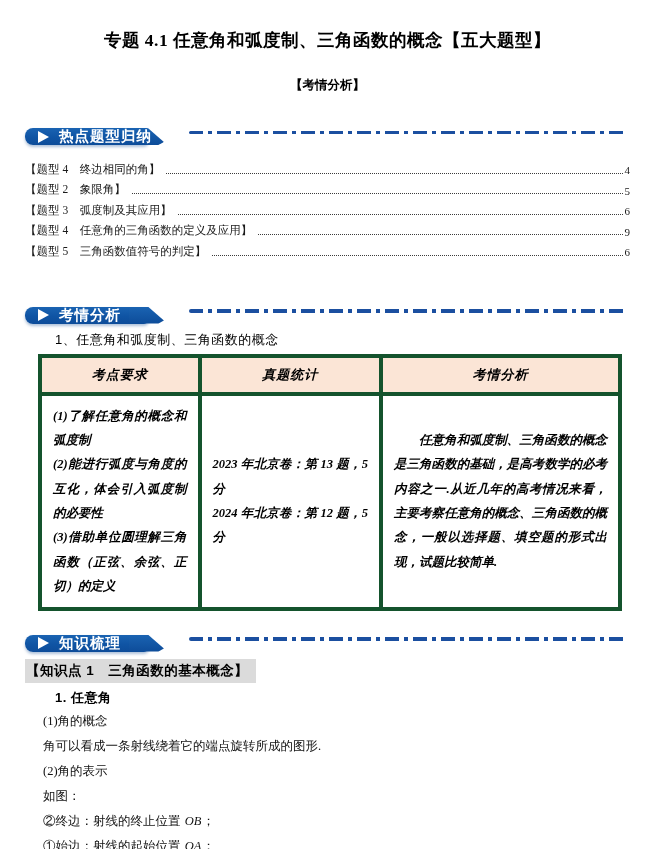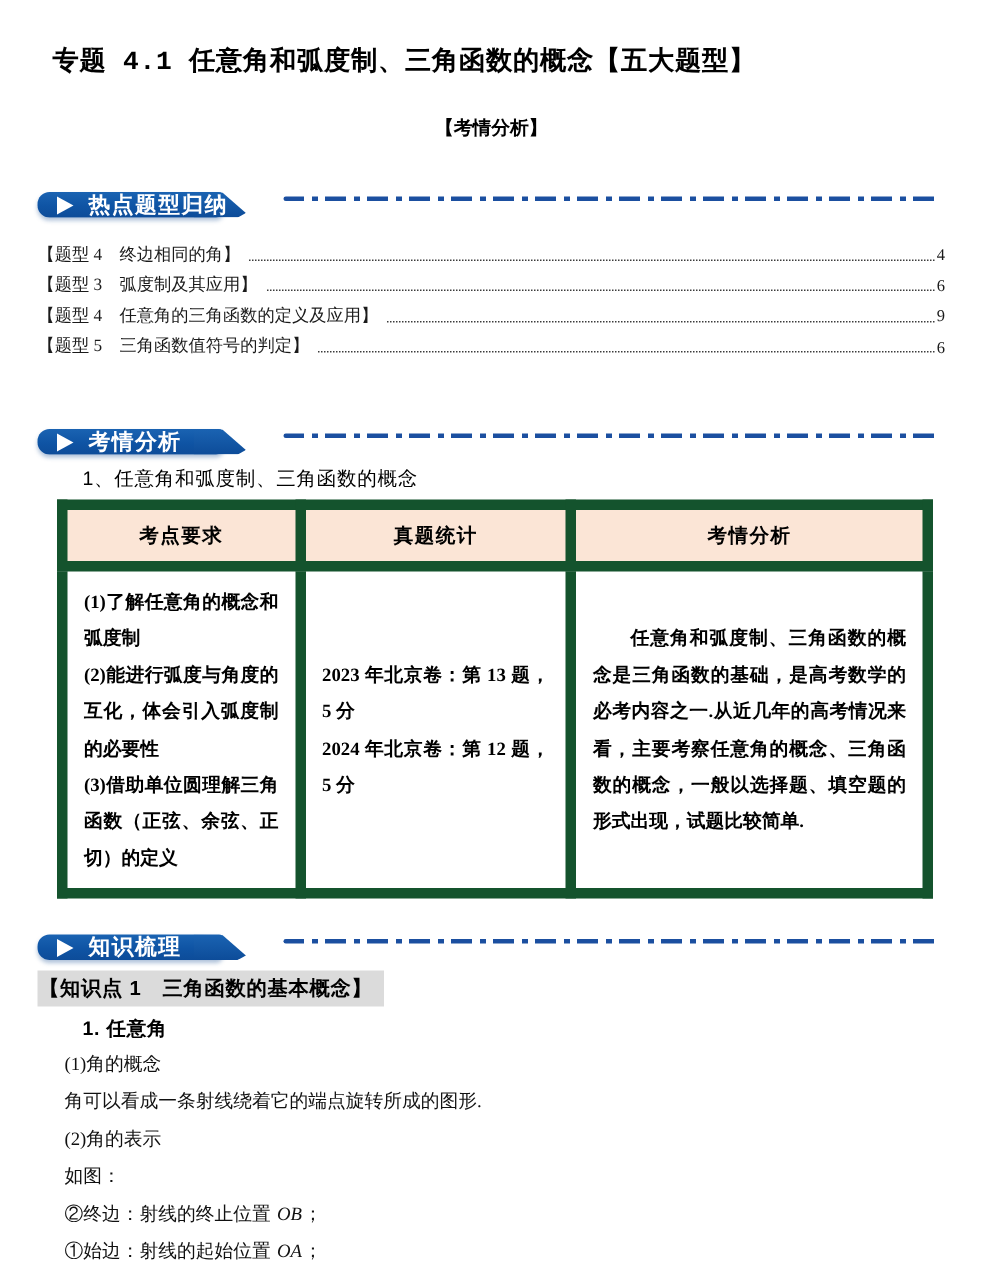--- a/index.html
+++ b/index.html
@@ -4,22 +4,22 @@
 <style>
   html,body{margin:0;padding:0;}
   body{
     width:655px;height:849px;background:#ffffff;overflow:hidden;
     font-family:"Liberation Serif","DejaVu Serif",serif;color:#111;
   }
   .page{box-sizing:border-box;width:655px;height:849px;padding:12px 25px 0 25px;}
 
   
   .doc-title{
-    margin:16px 10px 0 10px;text-align:left;
-    font-family:Liberation Mono, monospace;
+    margin:16px 10px 0 10px;text-align:center;
+    font-family:Liberation Serif, serif;
     font-weight:bold;font-size:17.5px;letter-spacing:.5px;color:#000;
   }
   .doc-subtitle{
     margin-top:25px;text-align:center;font-weight:bold;font-size:12.5px;
     font-family:"Liberation Sans","DejaVu Sans",sans-serif;color:#000;
   }
 
   
   .banner-row{display:flex;align-items:flex-end;margin-top:17px;height:34px;}
   .ribbon{position:relative;width:140px;height:17px;flex:0 0 auto;margin-top:48px;}
@@ -64,21 +64,21 @@
 
   
   .sub-heading{
     margin:7px 0 0 30px;font-weight:normal;font-size:13px;color:#000;
     font-family:"Liberation Sans","DejaVu Sans",sans-serif;letter-spacing:.5px;
   }
   table.exam{
     width:584px;margin:5px 0 0 13px;border-collapse:collapse;
     font-size:12.5px;table-layout:fixed;
   }
-  table.exam th,table.exam td{border:7px solid #14532d;}
+  table.exam th,table.exam td{border:4px solid #14532d;font-style:italic;}
   table.exam th{
     background:#FBE5D6;font-family:"Liberation Sans","DejaVu Sans",sans-serif;
     font-weight:bold;font-size:13px;color:#000;padding:8px 4px;letter-spacing:1px;
   }
   table.exam td{
     vertical-align:middle;padding:8px 11px;font-weight:bold;color:#000;
     line-height:1.95;text-align:justify;height:188px;
   }
   td.cell-req p,td.cell-stats p{margin:0;}
   td.cell-analysis p{margin:0;text-indent:2em;}
@@ -114,20 +114,25 @@
       </div>
     </div>
     <div class="dashline"></div>
   </div>
 
   <div class="toc">
     <div class="toc-row">
       <span class="toc-label">【题型 4　终边相同的角】</span>
       <span class="toc-dots"></span>
       <span class="toc-page">4</span>
+    </div>
+    <div class="toc-row">
+      <span class="toc-label">【题型 2　象限角】</span>
+      <span class="toc-dots"></span>
+      <span class="toc-page">5</span>
     </div>
     <div class="toc-row">
       <span class="toc-label">【题型 3　弧度制及其应用】</span>
       <span class="toc-dots"></span>
       <span class="toc-page">6</span>
     </div>
     <div class="toc-row">
       <span class="toc-label">【题型 4　任意角的三角函数的定义及应用】</span>
       <span class="toc-dots"></span>
       <span class="toc-page">9</span>

